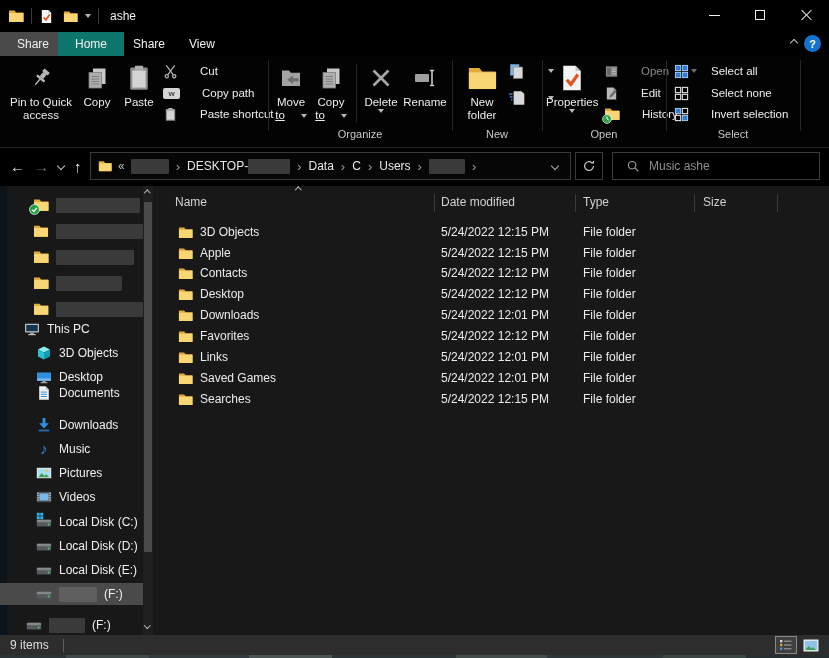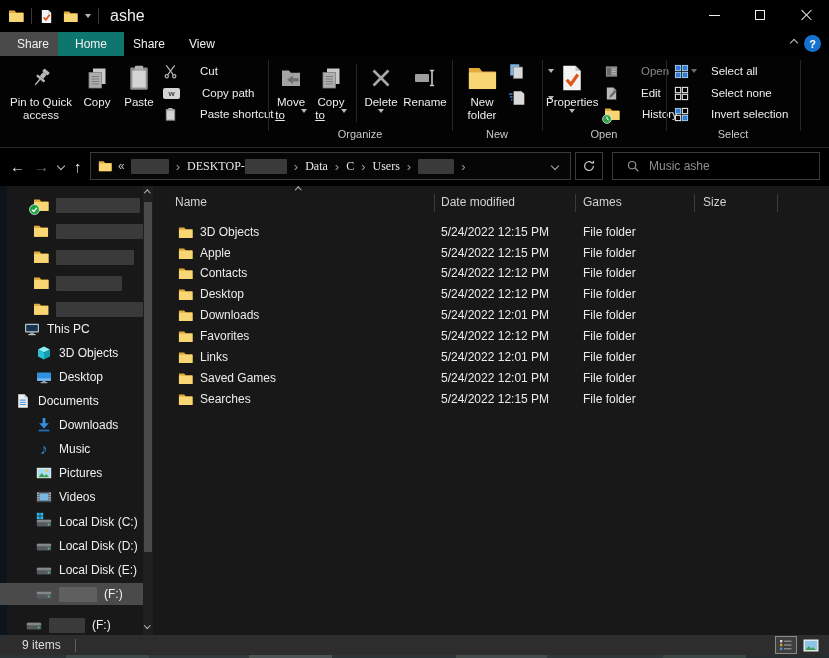--- a/index.html
+++ b/index.html
@@ -6,21 +6,21 @@
   *{box-sizing:border-box;}
   .win{position:relative;width:829px;height:658px;background:#000;overflow:hidden;
        font-family:"Liberation Sans",sans-serif;color:#f0f0f0;}
   svg{display:block;}
   .ic14{width:14px;height:14px;} .ic15{width:15px;height:15px;} .ic16{width:16px;height:16px;}
   .ic18{width:18px;height:18px;} .ic24{width:24px;height:24px;} .ic28{width:28px;height:28px;}
 
   
   .titlebar{position:absolute;top:0;left:0;right:0;height:32px;display:flex;align-items:center;}
   .tb-sep{width:1px;height:16px;background:#3a3a3a;margin:0 7px;}
-  .tb-title{font-size:16px;color:#f0f0f0;margin-left:4px;}
+  .tb-title{font-size:12px;color:#f0f0f0;margin-left:4px;}
   .wc{position:absolute;top:0;width:46px;height:30px;display:flex;align-items:center;justify-content:center;}
   .wc-min{right:92px;} .wc-max{right:46px;} .wc-close{right:0;}
   .bar{width:11px;height:1px;background:#f0f0f0;}
   .sq{width:10px;height:10px;border:1px solid #f0f0f0;}
   .xico{position:relative;width:12px;height:12px;}
   .xico::before,.xico::after{content:"";position:absolute;left:5.5px;top:-1px;width:1.2px;height:14px;background:#f0f0f0;}
   .xico::before{transform:rotate(45deg);} .xico::after{transform:rotate(-45deg);}
 
   
   .tabrow{position:absolute;top:32px;left:0;right:0;height:24px;font-size:12px;}
@@ -38,38 +38,38 @@
   .cv-down{transform:rotate(45deg);} .cv-up{transform:rotate(-135deg);}
   .cv-sm{width:4.5px;height:4.5px;}
   .tri{display:inline-block;width:0;height:0;border-left:3.5px solid transparent;border-right:3.5px solid transparent;border-top:4px solid #b8b8b8;}
 
   
   .ribbon{position:absolute;top:56px;left:0;right:0;height:92px;background:#030303;
           border-bottom:1px solid #262626;font-size:11.5px;}
   .bigbtn{position:absolute;top:3px;text-align:center;color:#ededed;}
   .bicon{height:37px;display:flex;align-items:center;justify-content:center;}
   .blbl{font-size:11.5px;line-height:13px;}
-  .blbl-row{display:flex;justify-content:center;gap:16px;line-height:13px;text-decoration:underline;}
+  .blbl-row{display:flex;align-items:center;justify-content:center;gap:16px;line-height:13px;text-decoration:underline;}
   .smallbtn{position:absolute;height:18px;display:flex;align-items:center;gap:22px;color:#ededed;}
   .gsep{position:absolute;top:4px;height:71px;width:1px;background:#262626;}
   .isep{position:absolute;top:8px;height:58px;width:1px;background:#262626;}
   .glabel{position:absolute;top:72px;height:14px;text-align:center;font-size:11px;color:#c8c8c8;}
   .dislbl{color:#8a8a8a;}
   .wtag{width:17px;height:11px;background:#d4d4d4;border-radius:2px;color:#444;font-size:8px;
         display:flex;align-items:center;justify-content:center;font-weight:bold;}
   .hist-wrap{position:relative;width:16px;height:16px;}
   .hist-wrap .clk{position:absolute;left:-2px;bottom:-2px;width:10px;height:10px;}
 
   
   .navbar{position:absolute;top:148px;left:0;right:0;height:37px;background:#000;}
   .navglyph{position:absolute;top:0;height:37px;display:flex;align-items:center;font-size:15px;color:#e8e8e8;}
   .addr{position:absolute;left:90px;top:4px;width:481px;height:28px;border:1px solid #3a3a3a;
         background:#060606;display:flex;align-items:center;font-size:12px;padding:0 8px 0 7px;}
   .crumb-sep{color:#9a9a9a;margin:0 7px;font-size:13px;}
-  .crumb{color:#e8e8e8;white-space:nowrap;font-family:Liberation Serif, serif;}
+  .crumb{color:#e8e8e8;white-space:nowrap;}
   .redact{display:inline-block;height:15px;background:#3a3a3a;border-radius:1px;}
   .refreshbox{position:absolute;left:575px;top:4px;width:28px;height:28px;border:1px solid #3a3a3a;
               display:flex;align-items:center;justify-content:center;}
   .search{position:absolute;left:612px;top:4px;width:208px;height:28px;border:1px solid #3a3a3a;
           display:flex;align-items:center;gap:9px;padding-left:13px;font-size:12px;color:#8f8f8f;}
 
   
   .main{position:absolute;top:186px;left:0;right:0;bottom:23px;background:#181818;display:flex;}
   .edge-strip{position:absolute;left:0;top:0;bottom:0;width:7px;background:#0c141b;}
 
@@ -618,21 +618,21 @@
             <use href="#i-cube"></use>
           </svg>
         <span class="lab">3D Objects</span>
       </div>
       <div class="srow" style="top:180px;padding-left:36px">
         <svg class="ic16">
             <use href="#i-desktop"></use>
           </svg>
         <span class="lab">Desktop</span>
       </div>
-      <div class="srow" style="top:204px;padding-left:15px">
+      <div class="srow" style="top:196px;padding-left:36px">
         <svg class="ic16">
             <use href="#i-doc"></use>
           </svg>
         <span class="lab">Documents</span>
       </div>
       <div class="srow" style="top:228px;padding-left:36px">
         <svg class="ic16">
             <use href="#i-download"></use>
           </svg>
         <span class="lab">Downloads</span>
@@ -697,21 +697,21 @@
         <span class="cv cv-sm cv-down sb-down"></span>
       </div>
     </div>
 
     <div class="filearea">
       <span class="cv cv-sm cv-up sortcaret" style="left:141px"></span>
       <span class="hdr" style="left:20px">Name</span>
       <div class="hsep" style="left:279px"></div>
       <span class="hdr" style="left:286px">Date modified</span>
       <div class="hsep" style="left:420px"></div>
-      <span class="hdr" style="left:428px">Games</span>
+      <span class="hdr" style="left:428px">Type</span>
       <div class="hsep" style="left:539px"></div>
       <span class="hdr" style="left:548px">Size</span>
       <div class="hsep" style="left:622px"></div>
 
       <div class="frow" style="top:36px">
         <svg class="ic15 fic">
             <use href="#i-folder"></use>
           </svg>
         <span class="fname">3D Objects</span>
         <span class="fdate">5/24/2022 12:15 PM</span>
@@ -778,21 +778,21 @@
             <use href="#i-folder"></use>
           </svg>
         <span class="fname">Searches</span>
         <span class="fdate">5/24/2022 12:15 PM</span>
         <span class="ftype">File folder</span>
       </div>
     </div>
   </div>
 
   <div class="status">
-    <span style="margin-left:22px">9 items</span>
+    <span style="margin-left:10px">9 items</span>
     <span class="st-sep"></span>
     <div class="vbtn vbtn-details">
       <svg style="width:14px;height:12px">
           <use href="#i-details"></use>
         </svg>
     </div>
     <div class="vbtn vbtn-thumb">
       <svg style="width:16px;height:13px">
           <use href="#i-thumb"></use>
         </svg>

